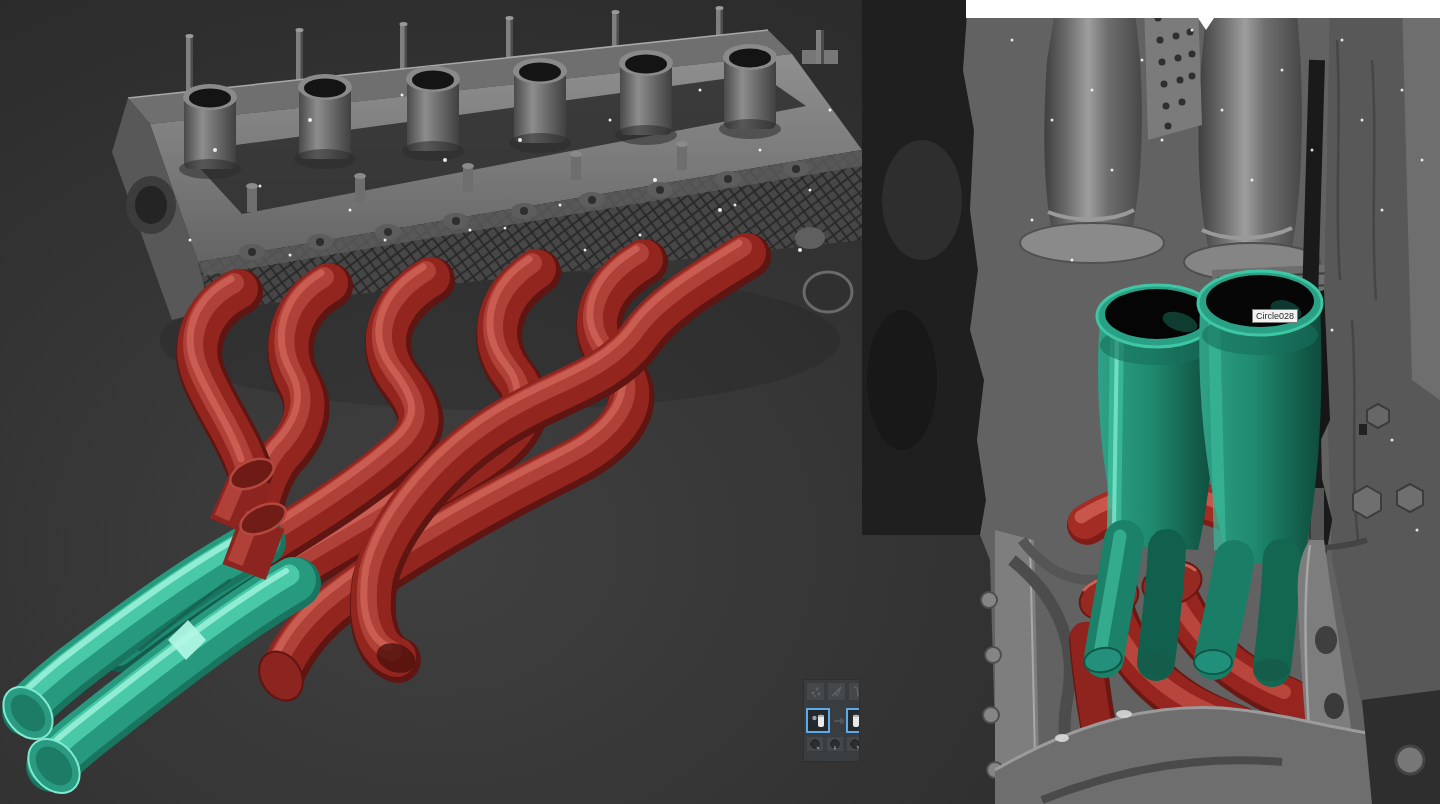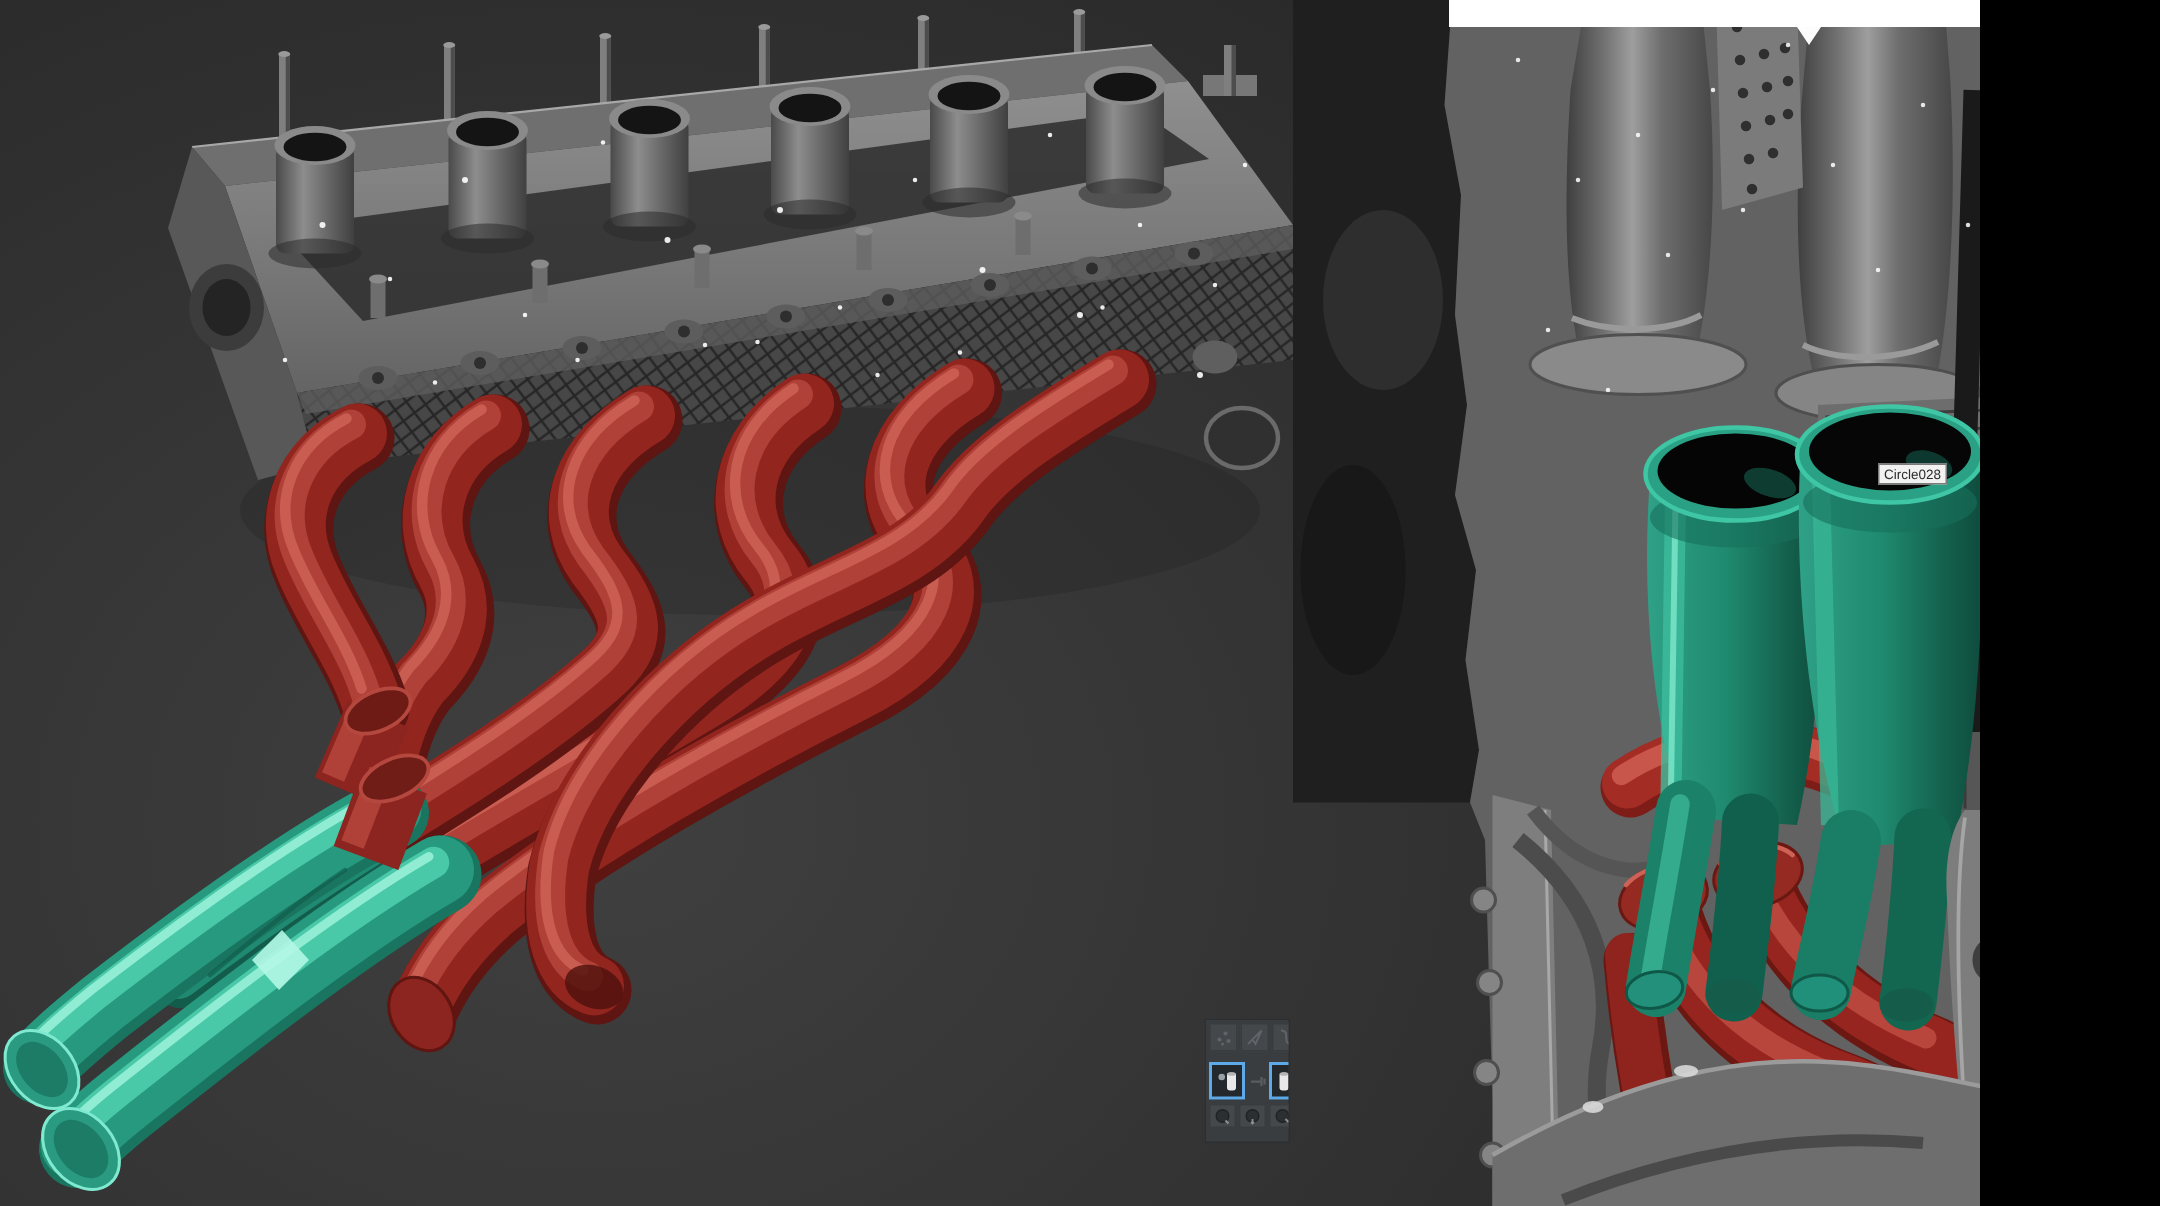--- a/index.html
+++ b/index.html
@@ -1,17 +1,17 @@
 <!DOCTYPE html>
 <html><head>
 <meta charset="utf-8">
 <style>
   html,body{margin:0;padding:0;background:#000;}
   .stage{
-    position:relative;width:1320px;height:804px;overflow:hidden;
+    position:relative;width:1440px;height:804px;overflow:hidden;
     background:radial-gradient(1400px 1100px at 30% 68%, #404040 0%, #303030 45%, #232323 80%, #1e1e1e 100%);
     font-family:"Liberation Sans", sans-serif;
   }
   .scene{position:absolute;top:0;}
   #left-scene{left:0;}
   #right-scene{left:862px;}
   .tooltip{
     position:absolute;left:1252px;top:309px;
     background:#f2f2f2;border:1px solid #7a7a7a;color:#2b2b2b;
     font-size:9px;line-height:12px;padding:0 3px;white-space:nowrap;

